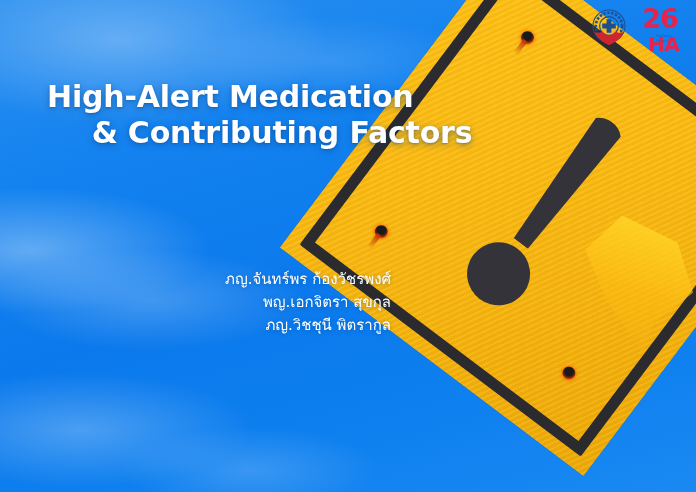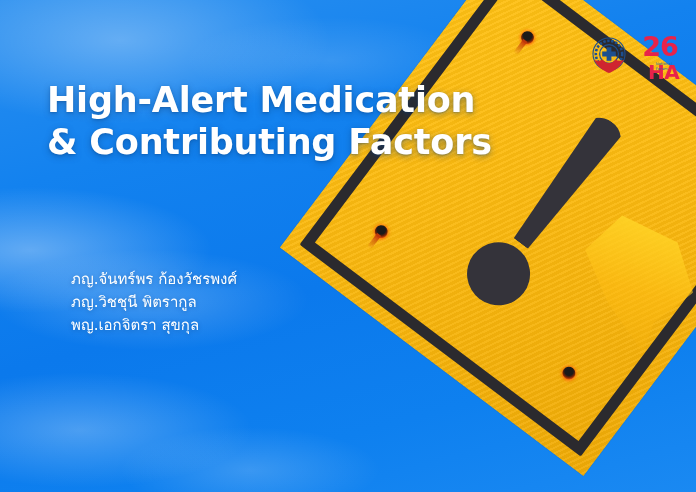--- a/index.html
+++ b/index.html
@@ -67,38 +67,39 @@
   .rust.r2{left:calc(17% + 4px);top:calc(79% + 10px);}
   .scar{
     position:absolute;right:6%;top:36%;width:112px;height:118px;
     background:linear-gradient(160deg,rgba(255,214,40,.95),rgba(255,190,20,.55) 55%,rgba(240,170,5,.25));
     clip-path:polygon(8% 10%,62% 0,100% 26%,88% 66%,96% 92%,44% 76%,0 52%);
     filter:blur(.3px);
   }
   
   .title{
     position:absolute;left:47px;top:79px;width:470px;
-    color:#ffffff;font-weight:bold;font-size:35px;line-height:1.20;
+    color:#ffffff;font-weight:bold;font-size:30px;line-height:1.20;
     letter-spacing:-.2px;
     text-shadow:0 2px 7px rgba(10,60,120,.42),0 1px 2px rgba(10,60,120,.30);
   }
-  .title .l2{display:block;}
+  .title .l2{display:block;text-align:center;}
   .subtitle{
     position:absolute;left:50px;top:193px;width:460px;
     color:#f3f9ff;font-weight:300;font-size:25px;letter-spacing:.3px;
     text-shadow:0 2px 6px rgba(10,60,120,.35);
   }
   .authors{
     position:absolute;left:71px;top:268px;width:320px;
     color:#ffffff;font-size:15px;line-height:1.52;font-weight:400;
     text-shadow:0 1px 4px rgba(10,60,120,.40);
+    text-align:right;
   }
   .authors div{white-space:nowrap;}
   
-  .logos{position:absolute;right:8px;top:5px;display:flex;align-items:center;gap:0;margin-top:28px;}
+  .logos{position:absolute;right:8px;top:5px;display:flex;align-items:center;gap:0;}
   .logo-moph{width:46px;height:46px;position:relative;}
   .logo-ha{width:56px;height:48px;position:relative;}
   .ha-26{
     position:absolute;left:0;top:-2px;width:56px;text-align:center;
     color:#e8234a;font-weight:bold;font-size:27px;letter-spacing:-1px;
     font-family:"DejaVu Sans","Liberation Sans",sans-serif;
   }
   .ha-word{
     position:absolute;left:16px;top:27px;
     color:#e8234a;font-weight:bold;font-size:20px;letter-spacing:-.5px;
@@ -150,17 +151,17 @@
   </div>
 
   <div class="title">
     <span class="l1">High-Alert Medication</span>
     <span class="l2">&amp; Contributing Factors</span>
   </div>
 
 
   <div class="authors">
     <div>ภญ.จันทร์พร ก้องวัชรพงศ์</div>
+    <div>พญ.เอกจิตรา สุขกุล</div>
     <div>ภญ.วิชชุนี พิตรากูล</div>
-    <div>พญ.เอกจิตรา สุขกุล</div>
   </div>
 
 </div>
 
 </body></html>

